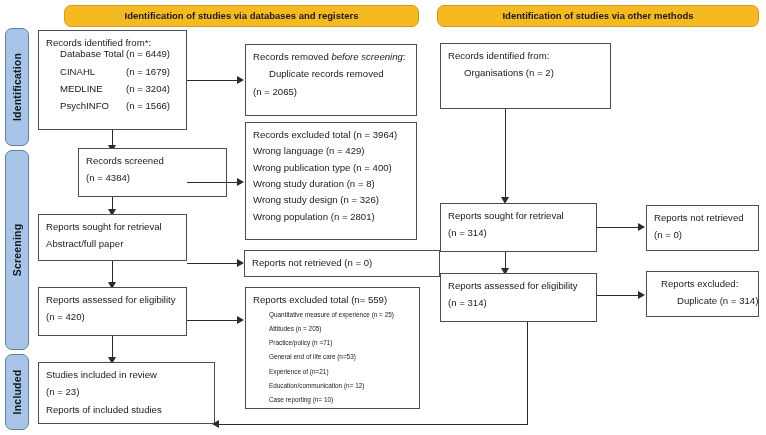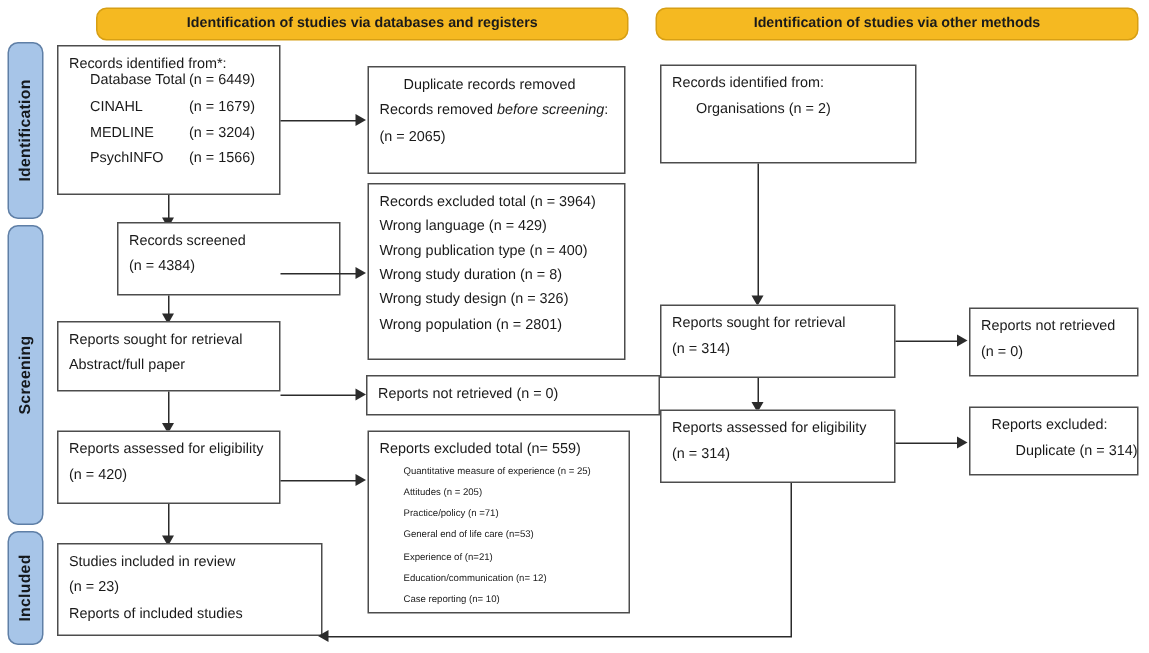--- a/index.html
+++ b/index.html
@@ -164,22 +164,22 @@
       <span class="k">MEDLINE</span>
       <span class="v">(n = 3204)</span>
     </div>
     <div class="kv">
       <span class="k">PsychINFO</span>
       <span class="v">(n = 1566)</span>
     </div>
   </div>
 
   <div class="node" style="left:245px; top:44px; width:172px; height:72px;">
+    <div class="line"><span>Records removed </span><span class="it">before screening</span><span>:</span></div>
     <div class="line indent">Duplicate records removed</div>
-    <div class="line"><span>Records removed </span><span class="it">before screening</span><span>:</span></div>
     <div class="line">(n =  2065)</div>
   </div>
 
   <div class="edge h" style="left:187px; top:80px; width:51px;"></div>
   <div class="arrow right" style="left:237px; top:76px;"></div>
 
   <div class="edge v" style="left:112px; top:130px; height:17px;"></div>
   <div class="arrow down" style="left:108px; top:145px;"></div>
 
   <div class="node" style="left:245px; top:122px; width:172px; height:118px;">

